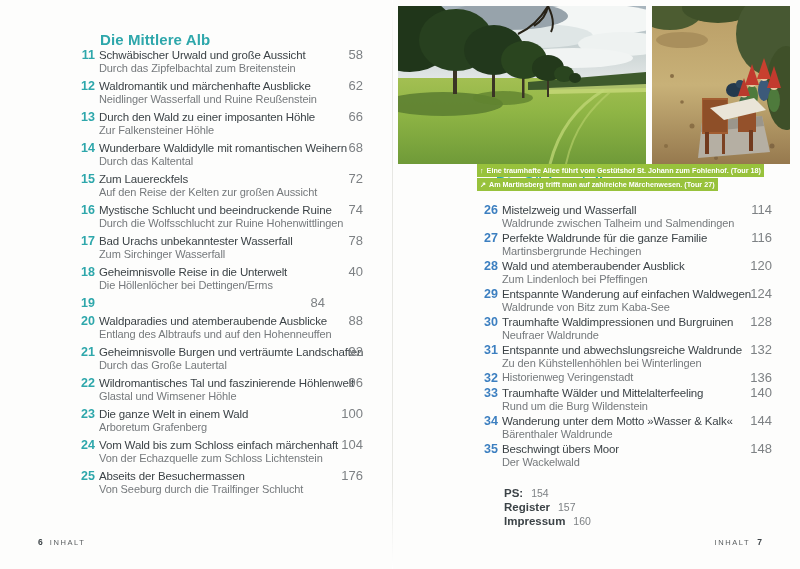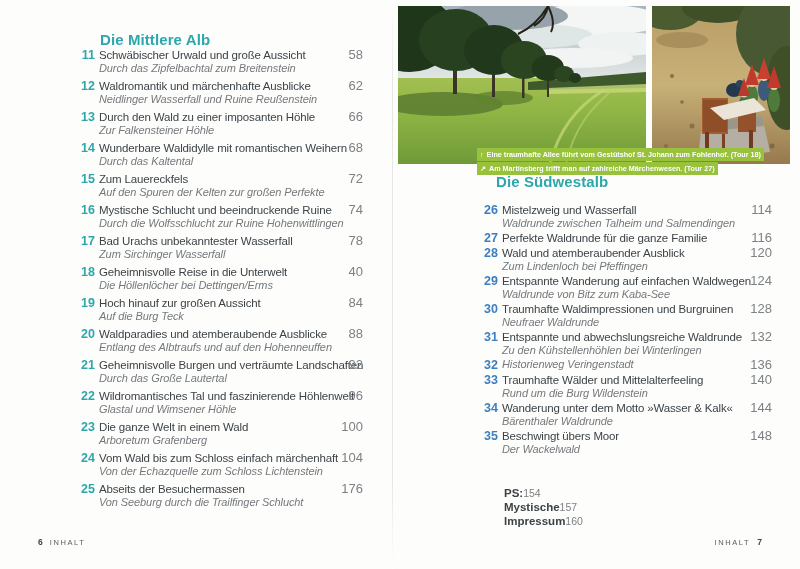--- a/index.html
+++ b/index.html
@@ -28,36 +28,36 @@
   .entries-left .entry{grid-template-columns:33px 1fr 34px;margin-bottom:4px;}
   .entries-right .entry{grid-template-columns:21px 1fr 30px;margin-bottom:1px;}
 
   .num{font-weight:bold;font-size:12.5px;text-align:right;line-height:14px;}
   .entries-left .num{color:var(--teal);}
   .entries-right .num{color:var(--blue);}
   .etxt{display:block;min-width:0;}
   .title{display:block;font-weight:normal;font-size:11.5px;line-height:14px;
     color:var(--title_color);letter-spacing:-0.15px;white-space:nowrap;}
   .sub{display:block;font-size:11px;line-height:13px;color:var(--subtitle_color);
-    letter-spacing:-0.1px;white-space:nowrap;font-style:italic;}
+    letter-spacing:-0.1px;white-space:nowrap;}
   .pg{font-size:13px;text-align:right;color:var(--pagenum_color);line-height:14px;}
 
   .photo{position:absolute;top:6px;height:158px;overflow:hidden;}
   .photo-left{left:5px;width:248px;}
   .photo-right{left:259px;width:138px;}
   .photo svg{width:100%;height:100%;display:block;}
 
-  .captions{position:absolute;left:84px;top:148px;z-index:3;}
+  .captions{position:absolute;left:84px;top:164px;z-index:3;}
   .caption{display:table;background:var(--caption_green);color:#fff;
     font-size:7.2px;font-weight:bold;line-height:9px;padding:2px 3px;
     margin-bottom:1px;white-space:nowrap;letter-spacing:0;}
   .arrow{margin-right:3px;font-weight:bold;}
 
   .backmatter{position:absolute;left:111px;top:486px;}
-  .bm-row{display:flex;font-size:11.5px;line-height:14px;align-items:flex-start;}
+  .bm-row{display:flex;gap:8px;font-size:11.5px;line-height:14px;align-items:flex-start;}
   .bm-label{font-weight:bold;color:var(--title_color);}
   .bm-page{font-size:10.5px;color:var(--pagenum_color);}
 
   .footer{position:absolute;top:537px;font-size:7.5px;letter-spacing:1.6px;
     color:#595d5f;display:flex;align-items:baseline;gap:7px;}
   .footer-left{left:38px;}
   .footer-right{right:38px;}
   .fnum{font-weight:bold;font-size:8.5px;letter-spacing:0;color:#3c4347;}
 </style>
 </head>
@@ -101,21 +101,21 @@
       <span class="title">Wunderbare Waldidylle mit romantischen Weihern</span>
       <span class="sub">Durch das Kaltental</span>
     </span>
     <span class="pg">68</span>
   </div>
 
   <div class="entry">
     <span class="num">15</span>
     <span class="etxt">
       <span class="title">Zum Lauereckfels</span>
-      <span class="sub">Auf den Spuren der Kelten zur großen Perfekte</span>
+      <span class="sub">Auf den Reise der Kelten zur großen Aussicht</span>
     </span>
     <span class="pg">72</span>
   </div>
 
   <div class="entry">
     <span class="num">16</span>
     <span class="etxt">
       <span class="title">Mystische Schlucht und beeindruckende Ruine</span>
       <span class="sub">Durch die Wolfsschlucht zur Ruine Hohenwittlingen</span>
     </span>
@@ -135,24 +135,20 @@
     <span class="num">18</span>
     <span class="etxt">
       <span class="title">Geheimnisvolle Reise in die Unterwelt</span>
       <span class="sub">Die Höllenlöcher bei Dettingen/Erms</span>
     </span>
     <span class="pg">40</span>
   </div>
 
   <div class="entry">
     <span class="num">19</span>
-    <span class="etxt">
-      <span class="title">Hoch hinauf zur großen Aussicht</span>
-      <span class="sub">Auf die Burg Teck</span>
-    </span>
     <span class="pg">84</span>
   </div>
 
   <div class="entry">
     <span class="num">20</span>
     <span class="etxt">
       <span class="title">Waldparadies und atemberaubende Ausblicke</span>
       <span class="sub">Entlang des Albtraufs und auf den Hohenneuffen</span>
     </span>
     <span class="pg">88</span>
@@ -330,20 +326,21 @@
       <span class="title">Mistelzweig und Wasserfall</span>
       <span class="sub">Waldrunde zwischen Talheim und Salmendingen</span>
     </span>
     <span class="pg">114</span>
   </div>
 
   <div class="entry">
     <span class="num">27</span>
     <span class="etxt">
       <span class="title">Perfekte Waldrunde für die ganze Familie</span>
+      <span class="sub">Martinsbergrunde Hechingen</span>
     </span>
     <span class="pg">116</span>
   </div>
 
   <div class="entry">
     <span class="num">28</span>
     <span class="etxt">
       <span class="title">Wald und atemberaubender Ausblick</span>
       <span class="sub">Zum Lindenloch bei Pfeffingen</span>
     </span>
@@ -413,21 +410,21 @@
   </div>
 </div>
 
     <div class="backmatter" id="backmatter">
   <div class="bm-row">
     <span class="bm-label">PS:</span>
     <span class="bm-page">154</span>
   </div>
 
   <div class="bm-row">
-    <span class="bm-label">Mystische</span>
+    <span class="bm-label">Register</span>
     <span class="bm-page">157</span>
   </div>
 
   <div class="bm-row">
     <span class="bm-label">Impressum</span>
     <span class="bm-page">160</span>
   </div>
 </div>
 
     <div class="footer footer-right">

